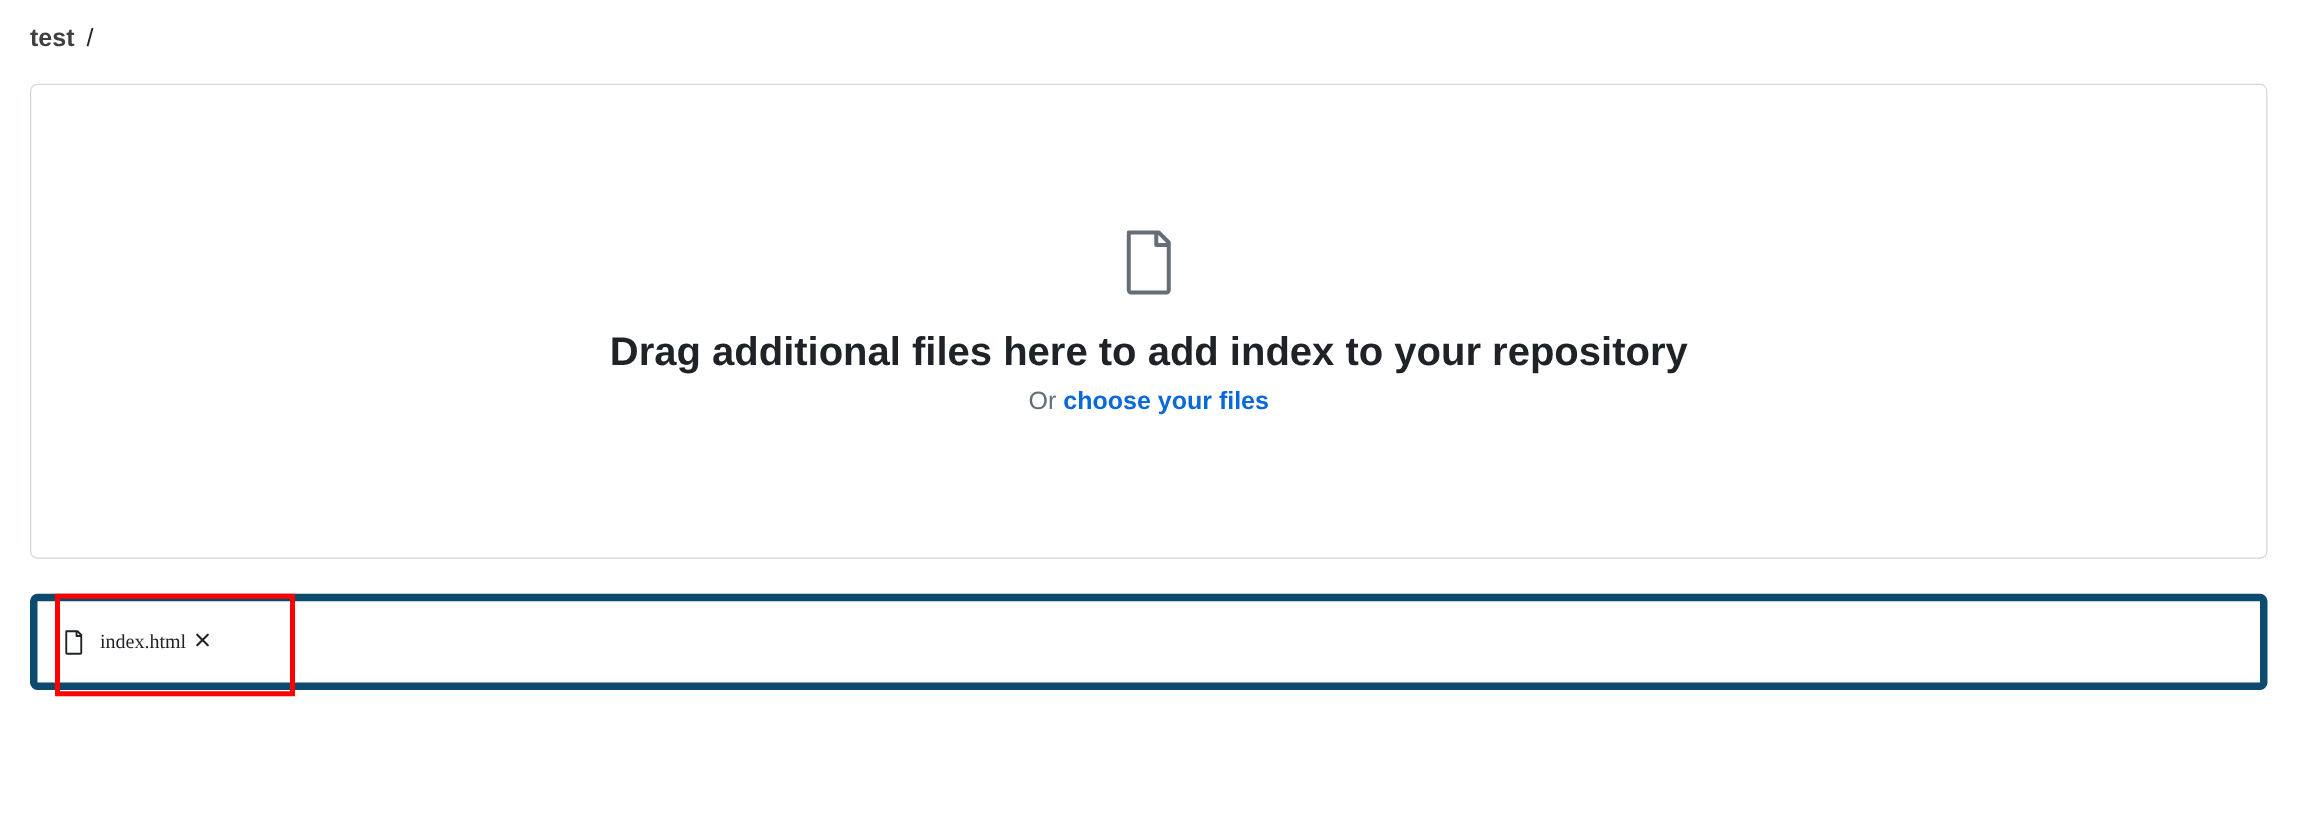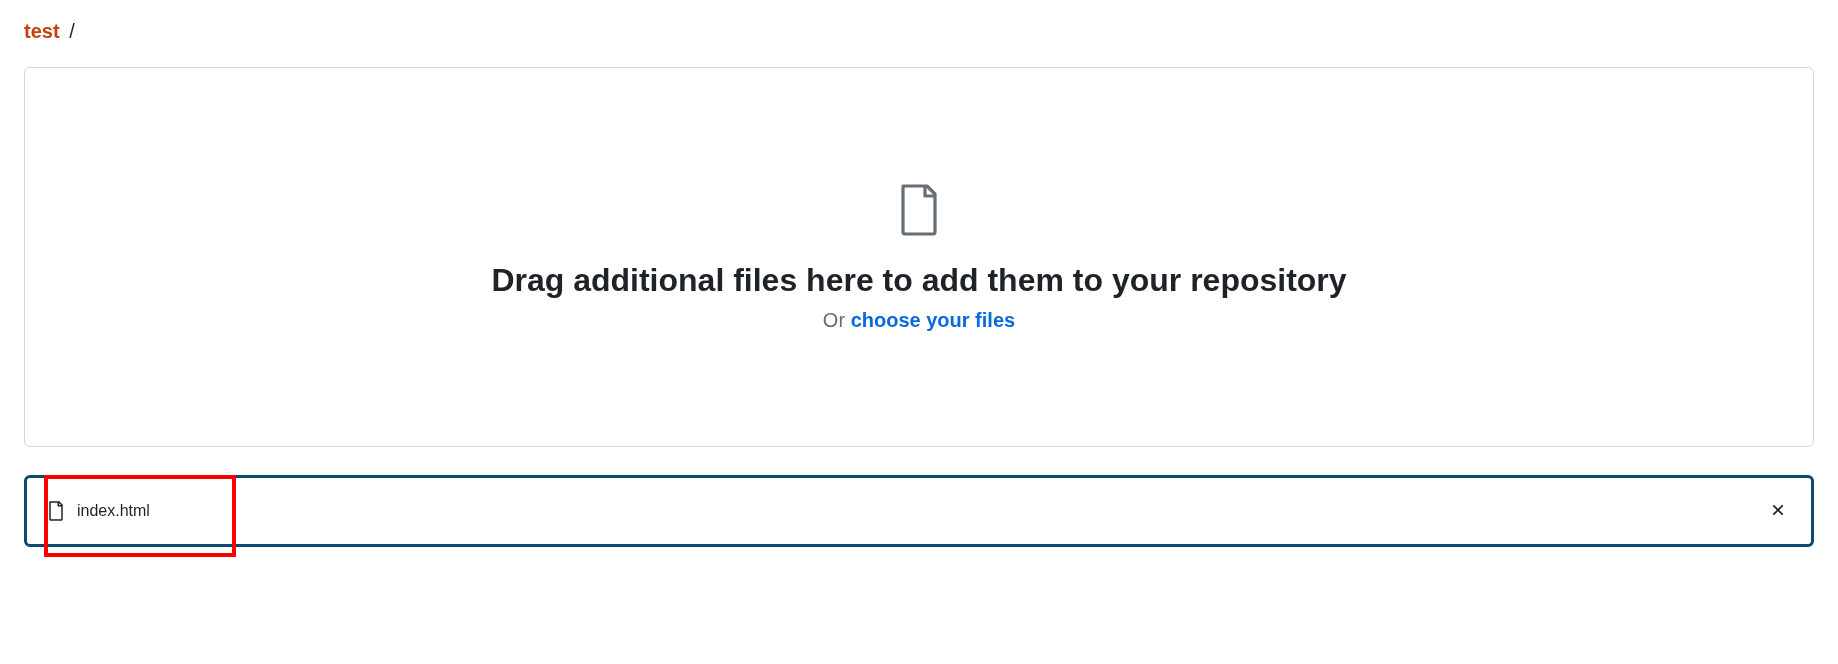--- a/index.html
+++ b/index.html
@@ -12,21 +12,21 @@
       background: #ffffff;
       color: #1f2328;
       padding: 20px 24px;
     }
     .breadcrumb {
       font-size: 20px;
       font-weight: 600;
       margin-bottom: 24px;
     }
     .breadcrumb a {
-      color: #c2410c;
+      color: #404040;
       text-decoration: none;
     }
     .breadcrumb .sep {
       color: #1f2328;
       font-weight: 400;
       margin-left: 4px;
     }
     .drop-zone {
       border: 1px solid #d0d7de;
       border-radius: 6px;
@@ -70,26 +70,27 @@
       height: 82px;
       pointer-events: none;
       z-index: 2;
     }
     .file-row-wrapper {
       position: relative;
     }
     .file-row {
       display: flex;
       align-items: center;
-      justify-content: space-between;
-      border: 3px solid #0c4a6e;
+      justify-content: flex-start;
+      border: 6px solid #0c4a6e;
       border-radius: 6px;
       padding: 18px 20px;
       min-height: 72px;
       background: #ffffff;
+      font-family: Liberation Serif, serif;
     }
     .file-info {
       display: flex;
       align-items: center;
       gap: 12px;
     }
     .file-info .small-icon {
       color: #1f2328;
       display: flex;
       align-items: center;
@@ -116,21 +117,21 @@
   <span class="sep">/</span>
 </div>
 
 <div class="drop-zone">
   <div class="file-icon-large">
     <svg width="48" height="56" viewBox="0 0 24 28" fill="none" stroke="currentColor" stroke-width="1.6" stroke-linejoin="round">
       <path d="M4 2 H16 L20 6 V25 A1 1 0 0 1 19 26 H5 A1 1 0 0 1 4 25 V3 A1 1 0 0 1 5 2 Z"></path>
       <path d="M15 2 V7 H20"></path>
     </svg>
   </div>
-  <h2>Drag additional files here to add them to your repository</h2>
+  <h2>Drag additional files here to add index to your repository</h2>
   <div class="subtext">
     <span>Or </span><a href="#">choose your files</a>
   </div>
 </div>
 
 <div class="file-row-wrapper">
   <div class="highlight-wrapper"></div>
   <div class="file-row">
     <div class="file-info">
       <span class="small-icon">

